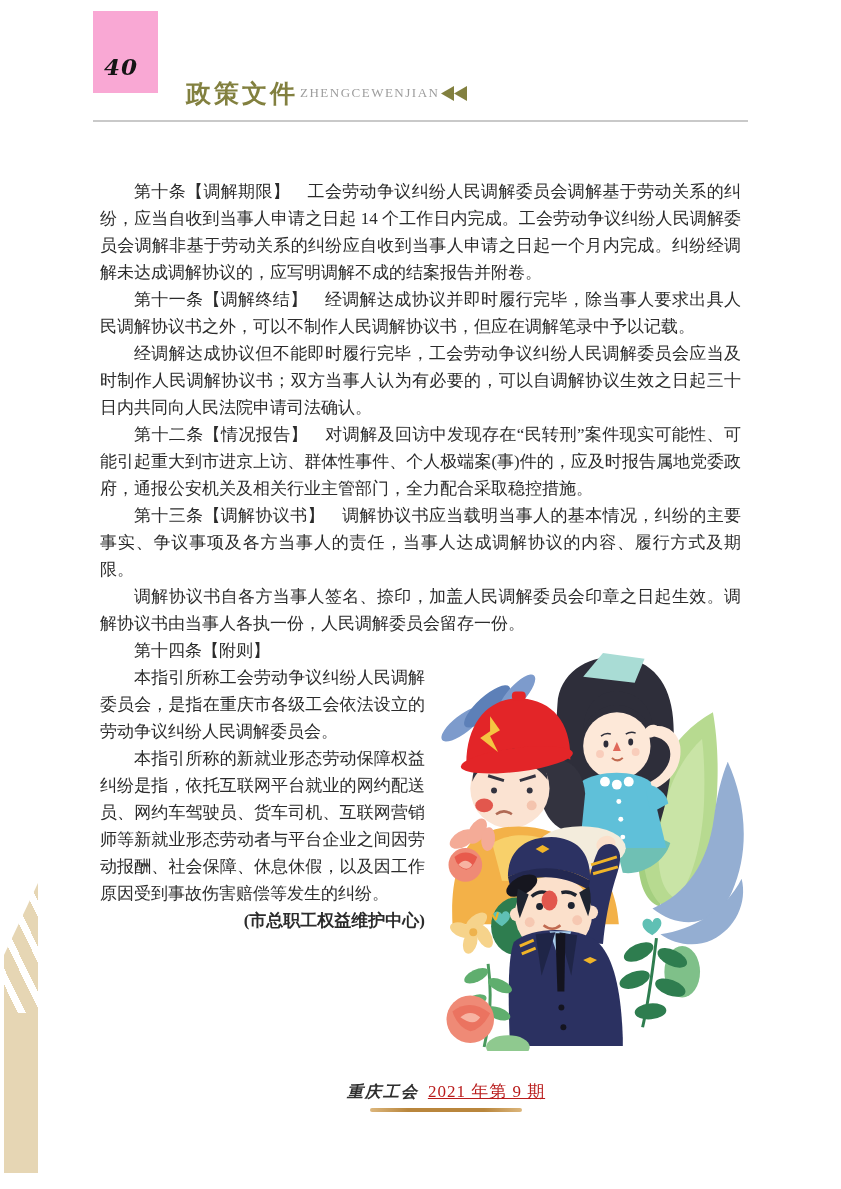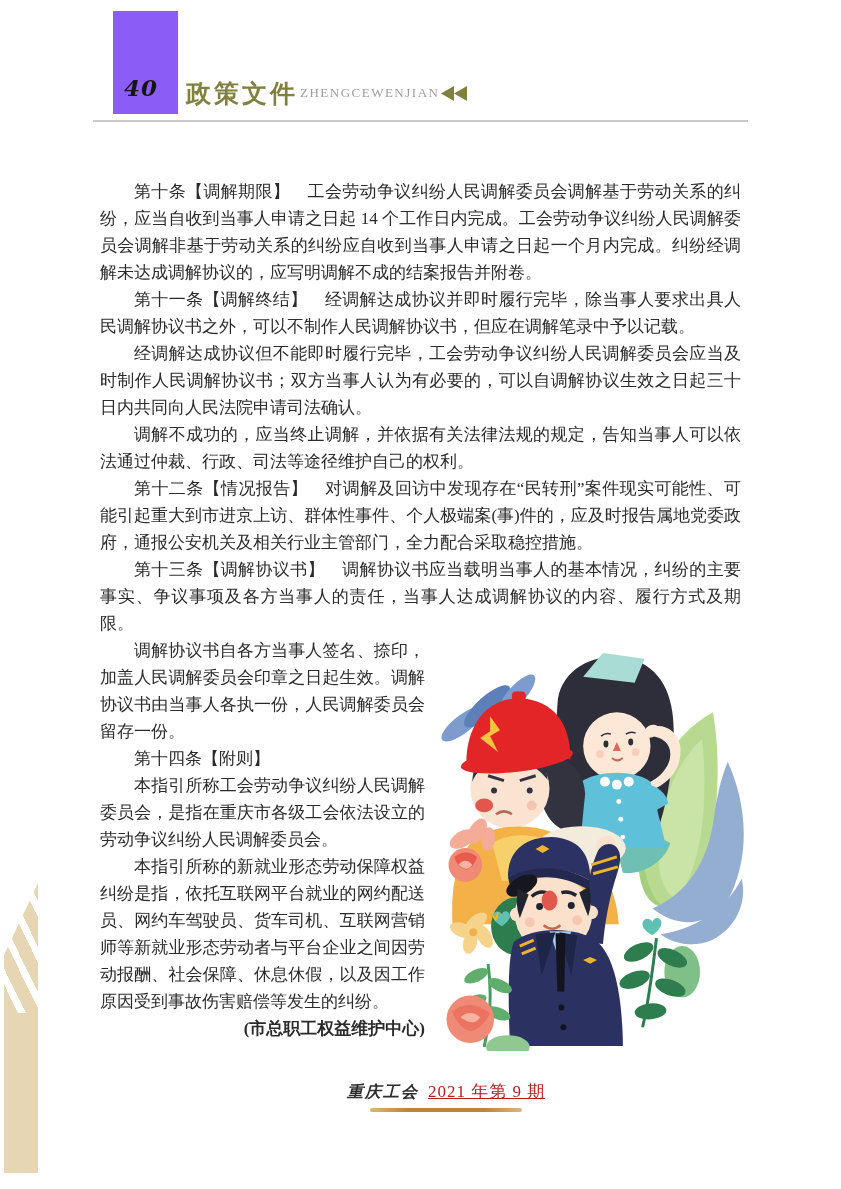--- a/index.html
+++ b/index.html
@@ -3,23 +3,22 @@
 <meta charset="utf-8">
 <style>
   html,body{margin:0;padding:0;}
   body{
     width:841px;height:1189px;position:relative;background:#ffffff;overflow:hidden;
     font-family:"Liberation Serif","DejaVu Serif",serif;
     -webkit-font-smoothing:antialiased;
   }
   
   .pagenum-block{
-    position:absolute;left:93px;top:11px;width:65px;height:103px;
-    background:#8b5cf6;
-    margin-left:20px;
+    position:absolute;left:93px;top:11px;width:65px;height:82px;
+    background:#f9a8d4;
   }
   .pagenum{
     position:absolute;left:11px;bottom:13px;
     font-style:italic;font-weight:bold;font-size:23px;color:#151515;
     font-family:"DejaVu Serif","Liberation Serif",serif;letter-spacing:1px;
   }
   .header-row{
     position:absolute;left:186px;top:76px;height:34px;
     display:flex;align-items:center;gap:2px;
   }
@@ -224,21 +223,20 @@
         <ellipse cx="240" cy="346" rx="16" ry="8" transform="rotate(20 240 346)" fill="#2e7d4f"></ellipse>
         <ellipse cx="220" cy="370" rx="16" ry="8" transform="rotate(-5 220 370)" fill="#2e7d4f"></ellipse>
         <path d="M222,280 c-3,-6 -11,-4 -10,3 c1,6 10,10 10,10 c0,0 9,-6 9,-12 c0,-7 -8,-7 -9,-1 Z" fill="#5fc0b4"></path>
       </g>
     </svg>
   </div>
 
   <p>第十条【调解期限】　工会劳动争议纠纷人民调解委员会调解基于劳动关系的纠纷，应当自收到当事人申请之日起 14 个工作日内完成。工会劳动争议纠纷人民调解委员会调解非基于劳动关系的纠纷应自收到当事人申请之日起一个月内完成。纠纷经调解未达成调解协议的，应写明调解不成的结案报告并附卷。</p>
   <p>第十一条【调解终结】　经调解达成协议并即时履行完毕，除当事人要求出具人民调解协议书之外，可以不制作人民调解协议书，但应在调解笔录中予以记载。</p>
   <p>经调解达成协议但不能即时履行完毕，工会劳动争议纠纷人民调解委员会应当及时制作人民调解协议书；双方当事人认为有必要的，可以自调解协议生效之日起三十日内共同向人民法院申请司法确认。</p>
-  <p>调解不成功的，应当终止调解，并依据有关法律法规的规定，告知当事人可以依法通过仲裁、行政、司法等途径维护自己的权利。</p>
   <p>第十二条【情况报告】　对调解及回访中发现存在“民转刑”案件现实可能性、可能引起重大到市进京上访、群体性事件、个人极端案(事)件的，应及时报告属地党委政府，通报公安机关及相关行业主管部门，全力配合采取稳控措施。</p>
   <p>第十三条【调解协议书】　调解协议书应当载明当事人的基本情况，纠纷的主要事实、争议事项及各方当事人的责任，当事人达成调解协议的内容、履行方式及期限。</p>
   <p>调解协议书自各方当事人签名、捺印，加盖人民调解委员会印章之日起生效。调解协议书由当事人各执一份，人民调解委员会留存一份。</p>
   <p>第十四条【附则】</p>
   <p>本指引所称工会劳动争议纠纷人民调解委员会，是指在重庆市各级工会依法设立的劳动争议纠纷人民调解委员会。</p>
   <p>本指引所称的新就业形态劳动保障权益纠纷是指，依托互联网平台就业的网约配送员、网约车驾驶员、货车司机、互联网营销师等新就业形态劳动者与平台企业之间因劳动报酬、社会保障、休息休假，以及因工作原因受到事故伤害赔偿等发生的纠纷。</p>
   <p class="byline">(市总职工权益维护中心)</p>
 </div>
 
 <div class="left-deco"></div>

